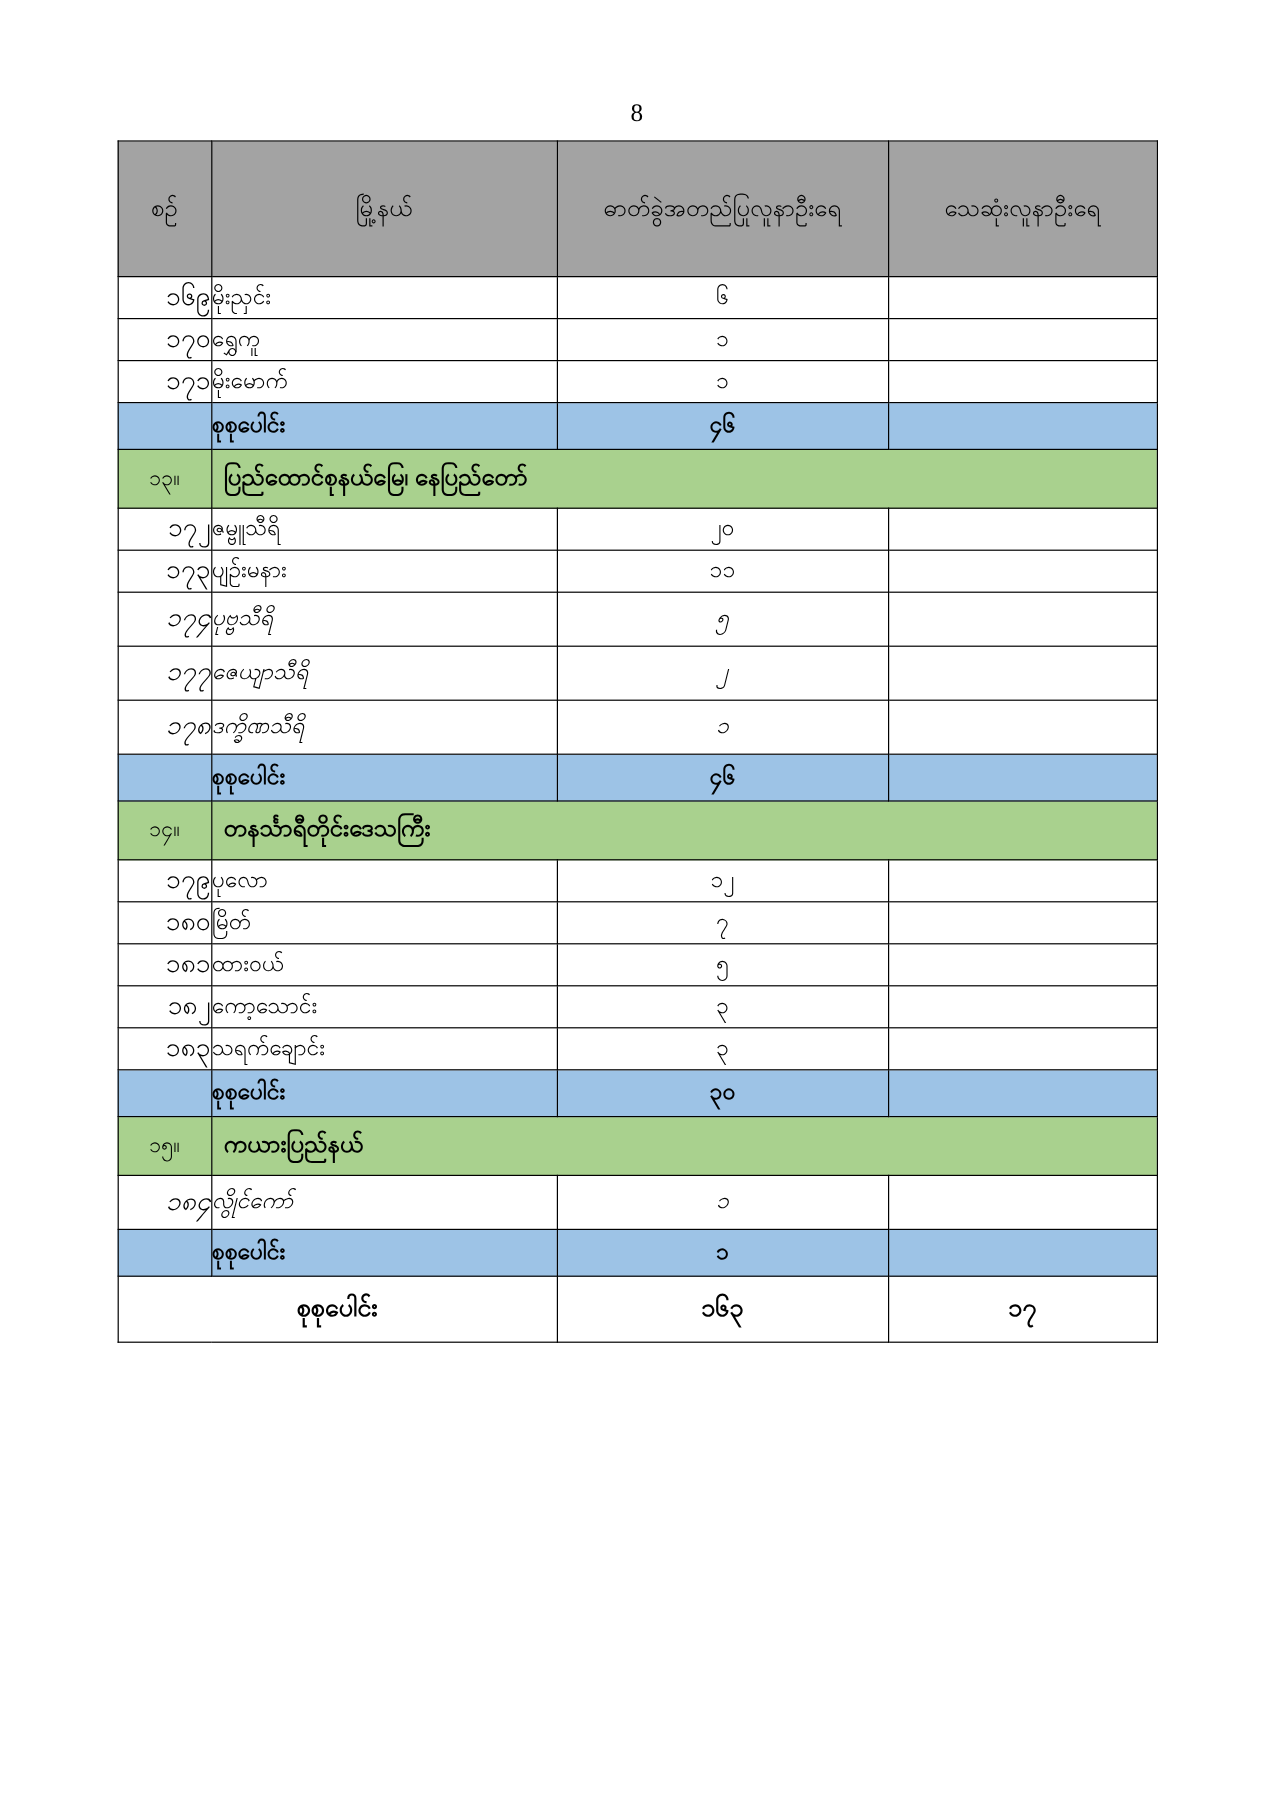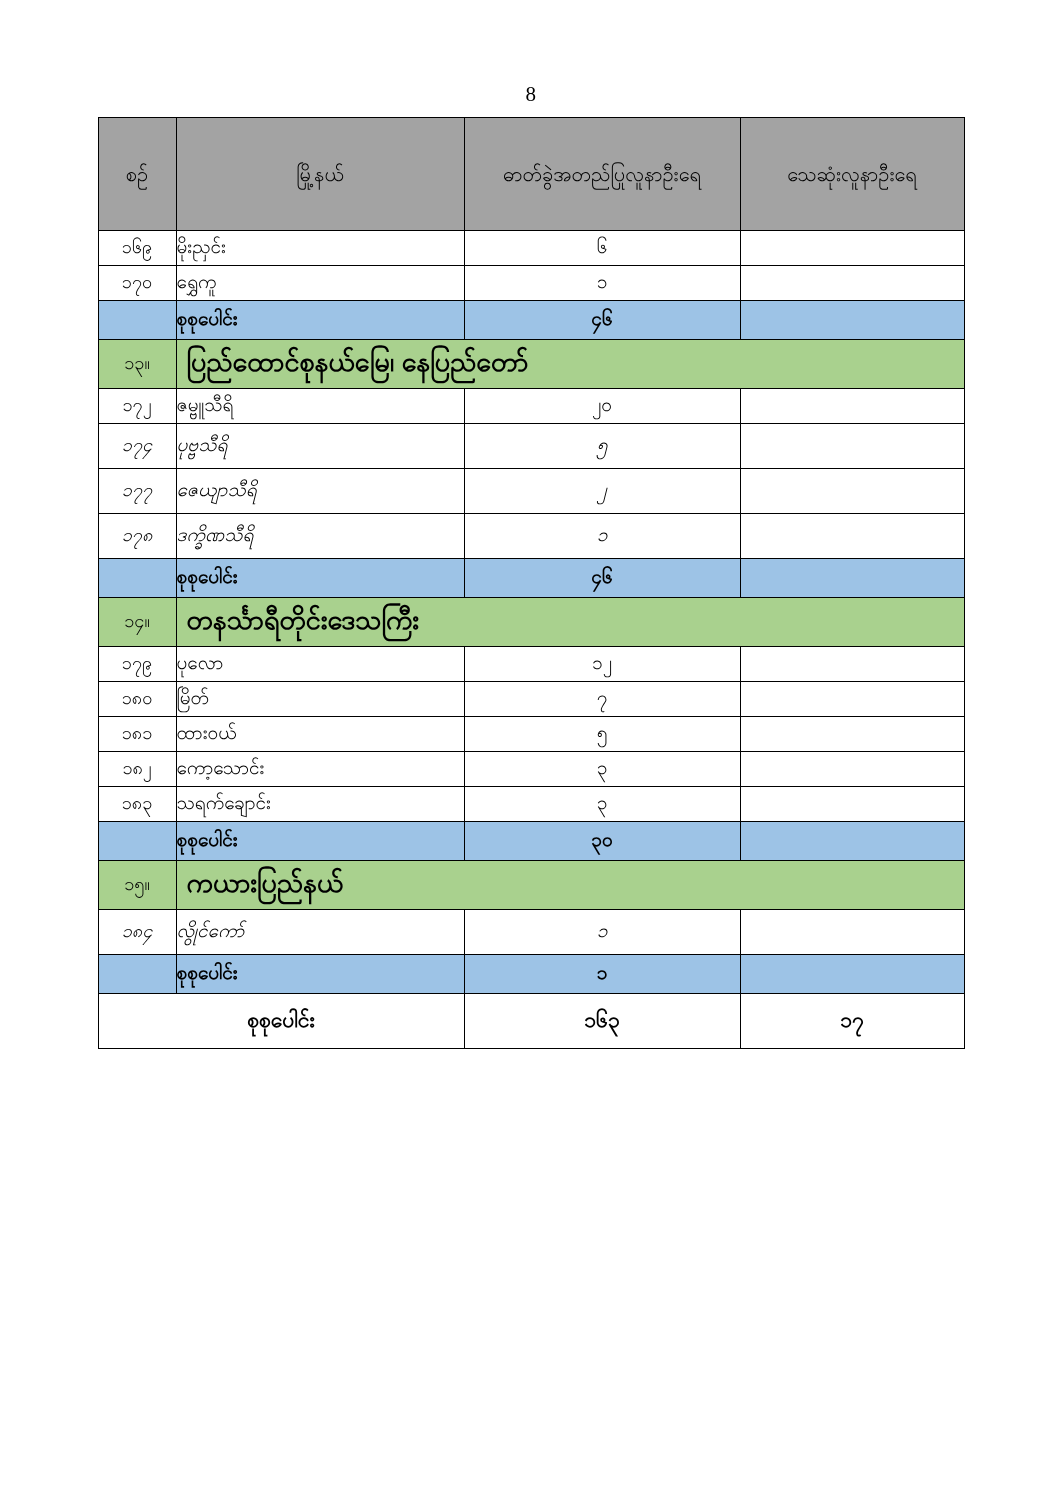--- a/index.html
+++ b/index.html
@@ -48,22 +48,22 @@
 
   thead td {
     background: #a3a3a3;
     height: 112px;
     text-align: center;
     font-size: 20px;
     line-height: 1.35;
     padding: 4px 6px;
   }
   .cell-no {
-    text-align: center;
-    font-size: 18px;
+    text-align: right;
+    font-size: 22px;
     padding: 6px 4px;
   }
   .cell-name {
     text-align: left;
     font-size: 19px;
     padding: 6px 10px;
   }
   .cell-num {
     text-align: center;
     font-size: 19px;
@@ -91,21 +91,21 @@
     background: #a9d18e;
     height: 40px;
     margin-top: 32px;
   }
   tr.row-region .cell-no {
     font-size: 18px;
     text-align: center;
   }
   tr.row-region .cell-region-name {
     text-align: left;
-    font-size: 27px;
+    font-size: 20px;
     font-weight: bold;
     padding: 4px 10px;
   }
   tr.row-grandtotal td {
     height: 46px;
     background: #ffffff;
   }
   tr.row-grandtotal .cell-label {
     text-align: center;
     font-size: 21px;
@@ -145,34 +145,46 @@
           <td class="cell-name">မိုးညှင်း</td>
           <td class="cell-num">၆</td>
           <td class="cell-num cell-blank"></td>
         </tr>
         <tr class="row-data">
           <td class="cell-no">၁၇၀</td>
           <td class="cell-name">ရွှေကူ</td>
           <td class="cell-num">၁</td>
           <td class="cell-num cell-blank"></td>
         </tr>
+        <tr class="row-data">
+          <td class="cell-no">၁၇၁</td>
+          <td class="cell-name">မိုးမောက်</td>
+          <td class="cell-num">၁</td>
+          <td class="cell-num cell-blank"></td>
+        </tr>
         <tr class="row-subtotal">
           <td class="cell-no"></td>
           <td class="cell-name">စုစုပေါင်း</td>
           <td class="cell-num">၄၆</td>
           <td class="cell-num"></td>
         </tr>
         <tr class="row-region">
           <td class="cell-no">၁၃။</td>
           <td class="cell-region-name" colspan="3">ပြည်ထောင်စုနယ်မြေ၊ နေပြည်တော်</td>
         </tr>
         <tr class="row-data">
           <td class="cell-no">၁၇၂</td>
           <td class="cell-name">ဇမ္ဗူသီရိ</td>
           <td class="cell-num">၂၀</td>
+          <td class="cell-num cell-blank"></td>
+        </tr>
+        <tr class="row-data">
+          <td class="cell-no">၁၇၃</td>
+          <td class="cell-name">ပျဉ်းမနား</td>
+          <td class="cell-num">၁၁</td>
           <td class="cell-num cell-blank"></td>
         </tr>
         <tr class="row-data tall">
           <td class="cell-no">၁၇၄</td>
           <td class="cell-name">ပုဗ္ဗသီရိ</td>
           <td class="cell-num">၅</td>
           <td class="cell-num cell-blank"></td>
         </tr>
         <tr class="row-data tall">
           <td class="cell-no">၁၇၇</td>

